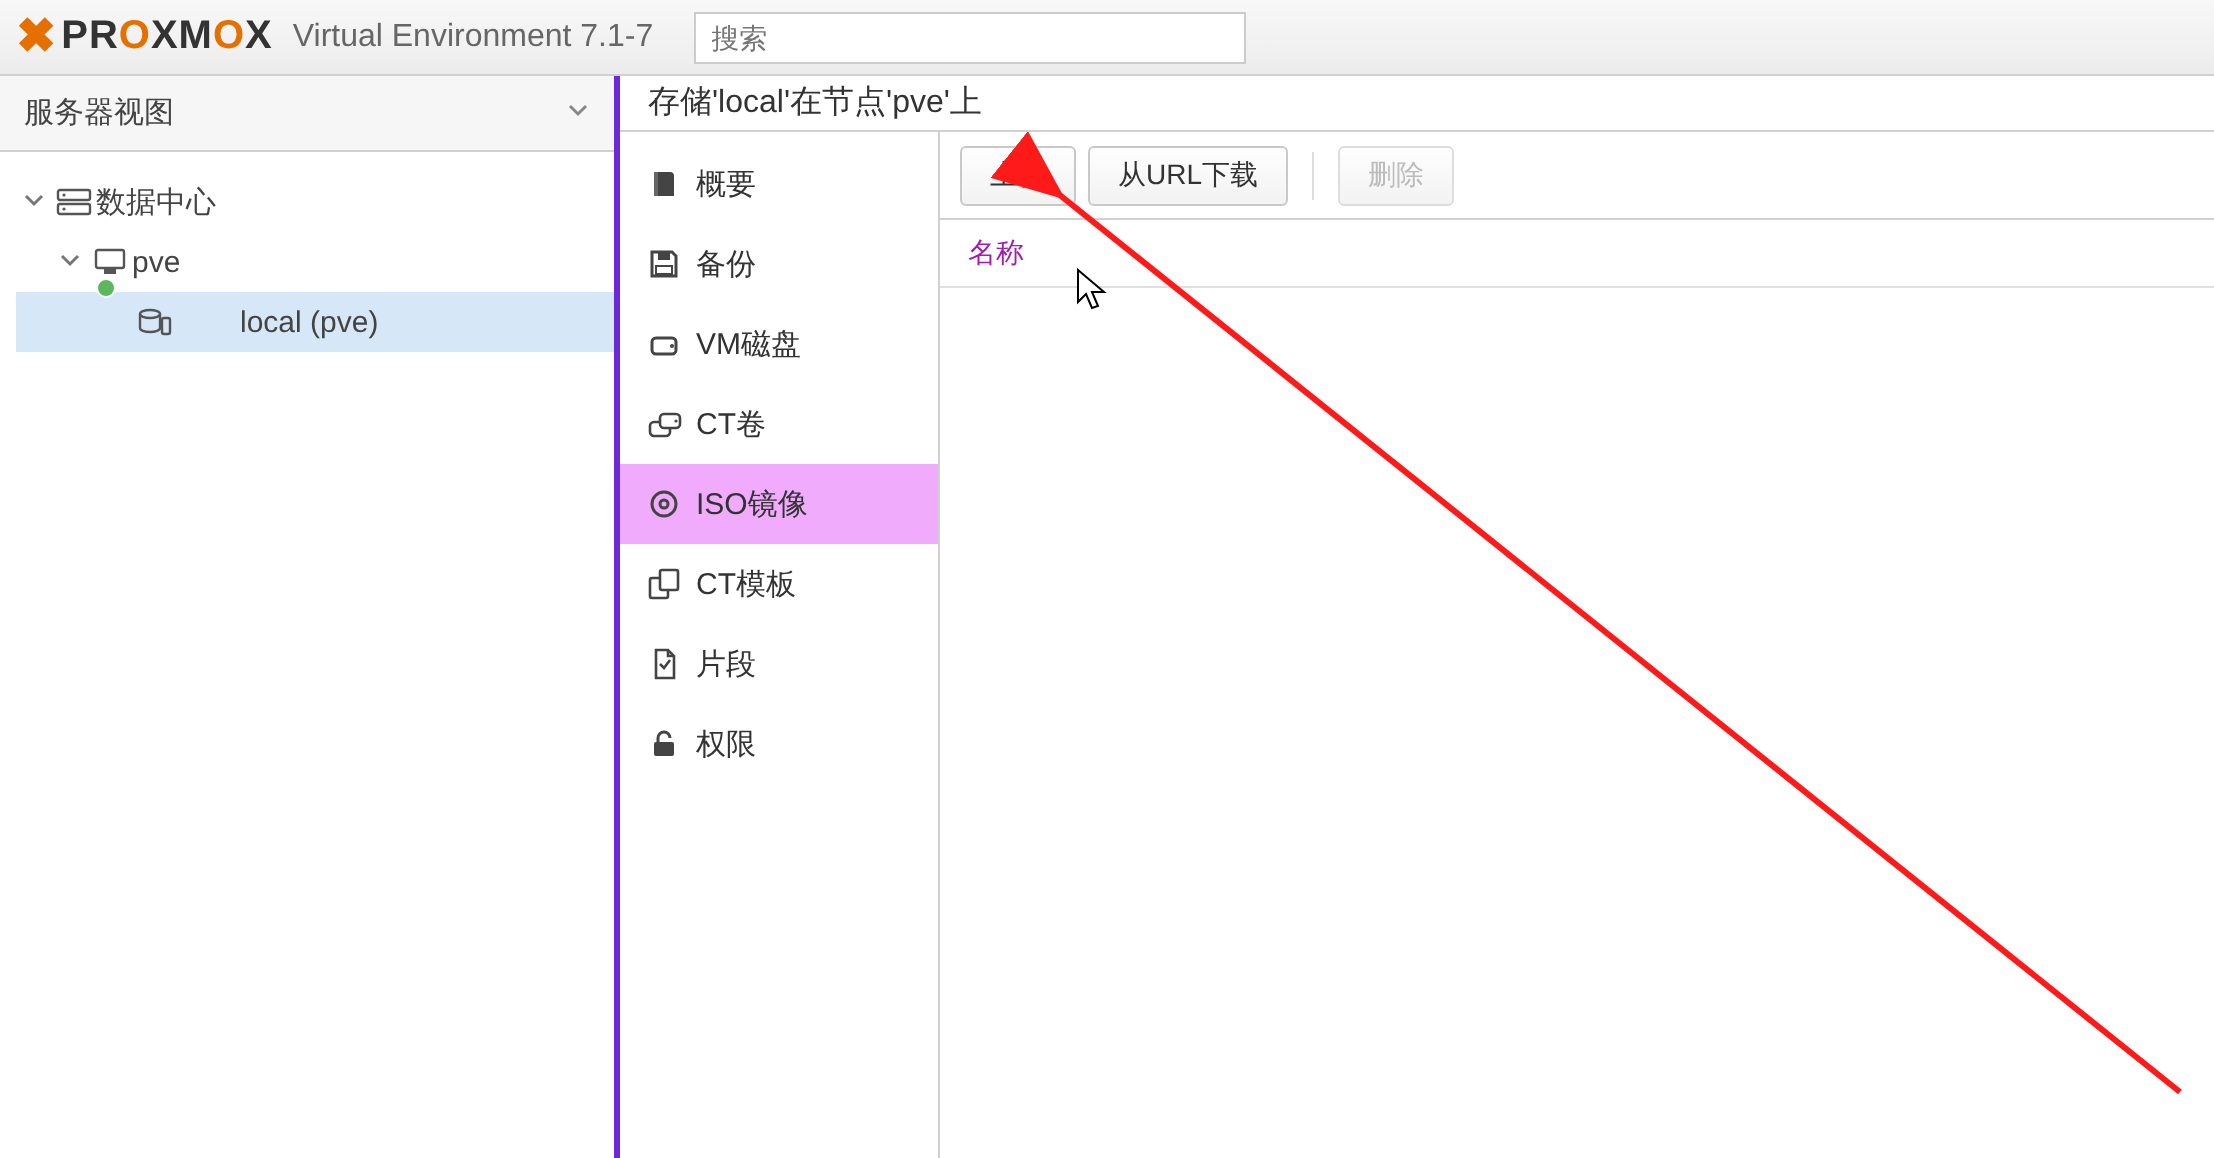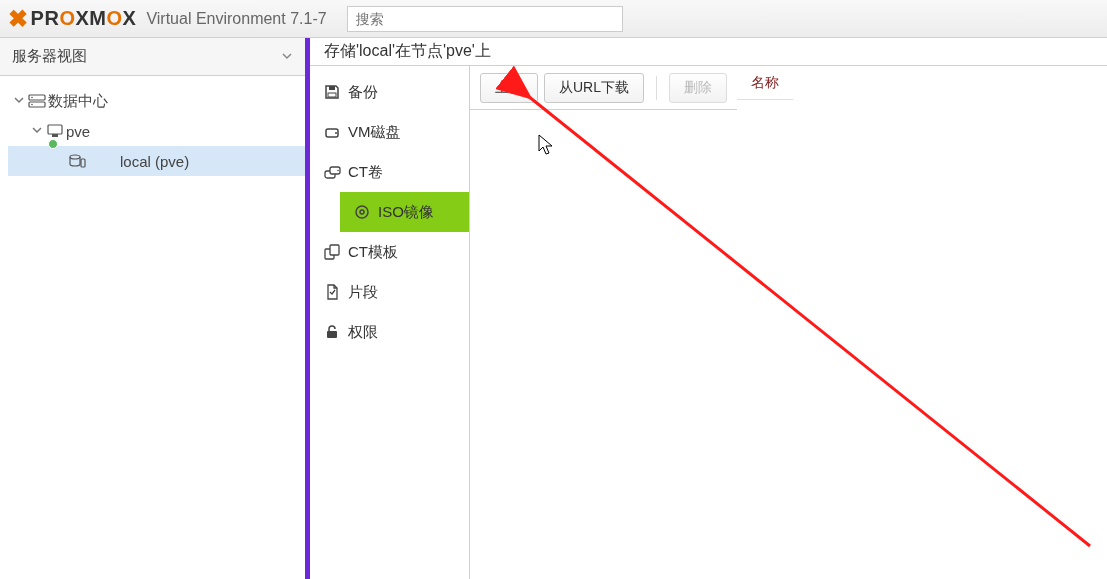--- a/index.html
+++ b/index.html
@@ -8,47 +8,47 @@
 .header { height: 38px; background: linear-gradient(#f8f8f8, #ececec); border-bottom: 1px solid #d0d0d0; display: flex; align-items: center; padding: 0 8px; }
 .logo { display: flex; align-items: center; font-weight: bold; font-size: 20px; letter-spacing: 0.5px; color: #333; }
 .logo-x { color: #e57000; font-size: 24px; font-weight: 900; margin-right: 2px; }
 .logo-o { color: #e57000; }
 .version { font-size: 16px; color: #666; margin-left: 10px; font-weight: normal; }
 .search-box { margin-left: 20px; }
 .search-box input { width: 276px; height: 26px; border: 1px solid #ccc; padding: 0 8px; font-size: 14px; color: #888; }
 
 .body-wrap { display: flex; height: calc(100% - 38px); }
 
-.left-panel { width: 310px; border-right: 5px solid #6d28d9; display: flex; flex-direction: column; text-align: center; }
+.left-panel { width: 310px; border-right: 3px solid #6d28d9; display: flex; flex-direction: column; }
 .view-selector { height: 38px; border-bottom: 1px solid #d0d0d0; background: #f6f6f6; display: flex; align-items: center; padding: 0 12px; color: #444; font-size: 15px; position: relative; cursor: pointer; }
 .view-selector .chev { position: absolute; right: 12px; color: #888; }
 .tree { padding: 10px 0 0 8px; font-size: 15px; color: #444; }
 .tree-row { display: flex; align-items: center; height: 30px; padding-left: 4px; cursor: pointer; }
 .tree-row.selected { background: #d6e7f7; gap: 32px; }
 .tree-toggle { width: 14px; color: #777; font-size: 11px; }
 .tree-icon { width: 22px; display: inline-flex; justify-content: center; color: #555; }
 .indent-1 { padding-left: 22px; }
 .indent-2 { padding-left: 58px; }
 .badge-ok { width: 10px; height: 10px; background: #5cb85c; border-radius: 50%; border: 1.5px solid #fff; margin-left: -6px; margin-top: 10px; position: relative; z-index: 2; }
 
 .right-panel { flex: 1; display: flex; flex-direction: column; }
 .content-title { height: 28px; border-bottom: 1px solid #d0d0d0; display: flex; align-items: center; padding: 0 14px; font-size: 16px; color: #333; background: #fff; }
 .content-body { flex: 1; display: flex; }
 
 .sub-nav { width: 160px; border-right: 1px solid #d0d0d0; padding-top: 6px; }
 .sub-nav-item { display: flex; align-items: center; height: 40px; padding: 0 14px; color: #333; font-size: 15px; cursor: pointer; }
-.sub-nav-item.active { background: #84cc16; margin-left: 30px; }
+.sub-nav-item.active { background: #f0abfc; }
 .sub-nav-item .nav-icon { width: 24px; display: inline-flex; color: #444; }
 
-.main-area { flex: 1; display: flex; flex-direction: row; position: relative; }
+.main-area { flex: 1; display: flex; flex-direction: column; position: relative; }
 .toolbar { height: 44px; border-bottom: 1px solid #d0d0d0; display: flex; align-items: center; padding: 0 10px; gap: 6px; }
 .btn { height: 30px; padding: 0 14px; border: 1px solid #c8c8c8; background: linear-gradient(#fefefe,#f2f2f2); border-radius: 3px; font-size: 14px; color: #333; cursor: pointer; }
 .btn.disabled { color: #bbb; border-color: #ddd; cursor: default; }
 .sep { width: 1px; height: 24px; background: #ddd; margin: 0 6px; }
-.col-header { height: 34px; border-bottom: 1px solid #e0e0e0; display: flex; align-items: center; padding: 0 14px; color: #7f1d1d; font-size: 14px; }
+.col-header { height: 34px; border-bottom: 1px solid #e0e0e0; display: flex; align-items: center; padding: 0 14px; color: #a21caf; font-size: 14px; }
 
 .arrow-svg { position: absolute; top: 0; left: 0; pointer-events: none; }
 
 .cursor { position: absolute; top: 134px; left: 538px; pointer-events: none; z-index: 10; }
 </style>
 </head>
 <body>
 
 <div class="header">
   <div class="logo">
@@ -122,20 +122,29 @@
 
   <div class="right-panel">
     <div class="content-title">
       <span>存储'local'在节点'pve'上</span>
     </div>
     <div class="content-body">
       <div class="sub-nav">
         <div class="sub-nav-item">
           <span class="nav-icon">
               <svg width="16" height="16" viewBox="0 0 16 16">
+                <path d="M3 2h8a2 2 0 012 2v10H5a2 2 0 01-2-2V2z" fill="#444"></path>
+                <rect x="3" y="2" width="2" height="12" fill="#666"></rect>
+              </svg>
+            </span>
+          <span>概要</span>
+        </div>
+        <div class="sub-nav-item">
+          <span class="nav-icon">
+              <svg width="16" height="16" viewBox="0 0 16 16">
                 <path d="M2 2h10l2 2v10H2V2z" fill="none" stroke="#444" stroke-width="1.5"></path>
                 <rect x="5" y="2" width="6" height="4" fill="#444"></rect>
                 <rect x="4" y="9" width="8" height="4" fill="none" stroke="#444"></rect>
               </svg>
             </span>
           <span>备份</span>
         </div>
         <div class="sub-nav-item">
           <span class="nav-icon">
               <svg width="16" height="16" viewBox="0 0 16 16">

